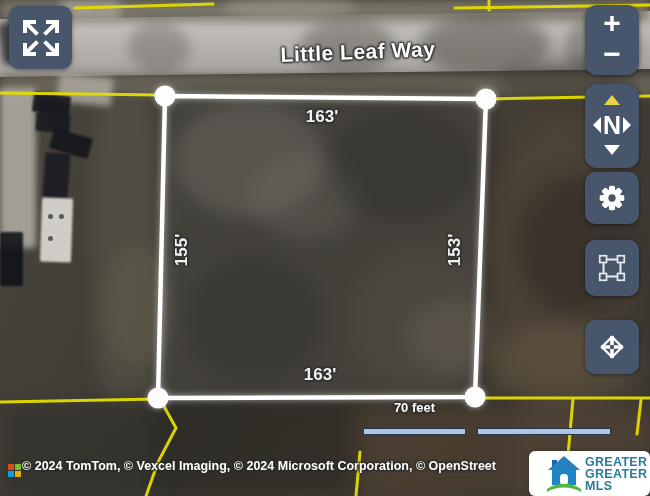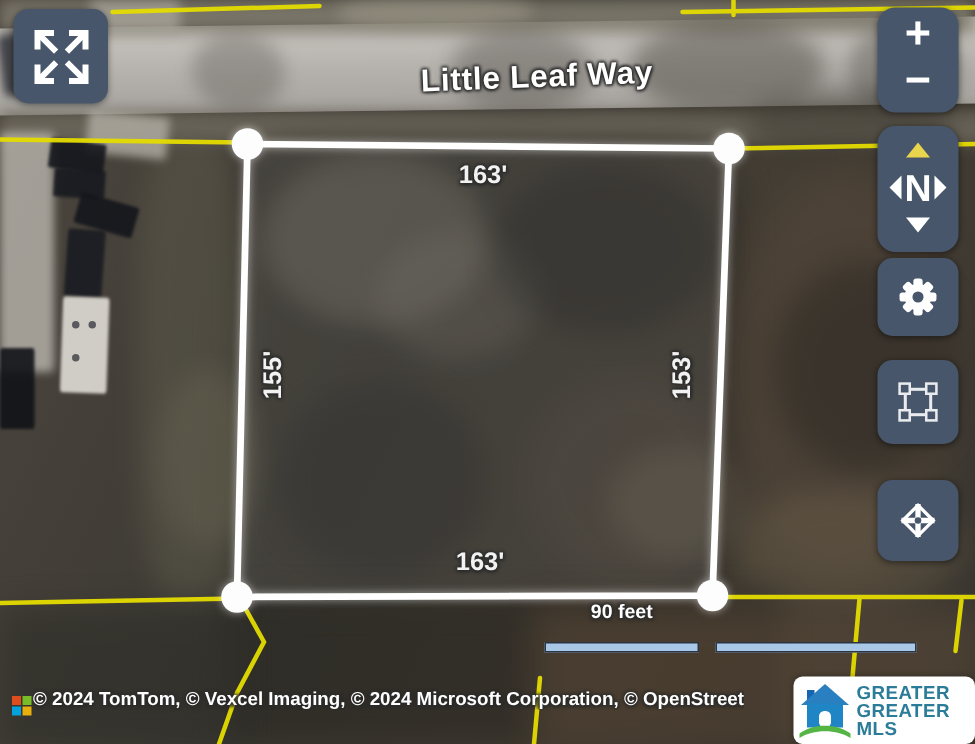--- a/index.html
+++ b/index.html
@@ -41,21 +41,21 @@
   .sblabel{font-size:13px;font-weight:700;z-index:7;}
   .sbfeet{left:363px;top:400px;width:103px;text-align:center;}
   .sbm{left:477px;top:402px;width:134px;text-align:center;}
   .attrib{position:absolute;left:22px;top:459px;width:474px;z-index:7;
           font-size:12.5px;font-weight:600;white-space:nowrap;overflow:hidden;}
   .mslogo{position:absolute;left:8px;top:464px;z-index:7;width:13px;height:13px;
           display:grid;grid-template-columns:6px 6px;grid-template-rows:6px 6px;gap:1px;opacity:.9;}
   .mslogo span{display:block;}
   .mlslogo{position:absolute;left:529px;top:451px;width:121px;height:45px;z-index:10;
            background:#fff;border-radius:6px;display:flex;align-items:center;
-           gap:3px;padding-left:3px;box-shadow:0 0 4px rgba(0,0,0,.3);}
+           gap:3px;padding-left:17px;box-shadow:0 0 4px rgba(0,0,0,.3);}
   .mlstext{color:#2b7c99;font-size:12.5px;font-weight:800;line-height:12px;
            letter-spacing:.3px;}
 </style>
 </head>
 <body>
 
 <div class="stage">
 
   <div class="road"></div>
   <div id="texture">
@@ -182,21 +182,21 @@
   </div>
 
   <div class="btn cross">
     <svg width="44" height="44" viewBox="0 0 52 52">
       <rect x="17.5" y="17.5" width="17" height="17" transform="rotate(45 26 26)" fill="none" stroke="#fff" stroke-width="2.6"></rect>
       <path d="M26,13 L26,39 M13,26 L39,26" stroke="#fff" stroke-width="4.2"></path>
       <circle cx="26" cy="26" r="2.6" fill="#47566a"></circle>
     </svg>
   </div>
 
-  <div class="maplabel sblabel sbfeet">90 feet</div>
+  <div class="maplabel sblabel sbfeet">70 feet</div>
   <div class="scalebar sb1"></div>
   <div class="scalebar sb2"></div>
 
   <div class="mslogo">
     <span style="background:#f1511b"></span>
       <span style="background:#80cc28"></span>
     <span style="background:#00adef"></span>
       <span style="background:#fbbc09"></span>
   </div>
   <div class="maplabel attrib">© 2024 TomTom, © Vexcel Imaging, © 2024 Microsoft Corporation, © OpenStreet</div>

